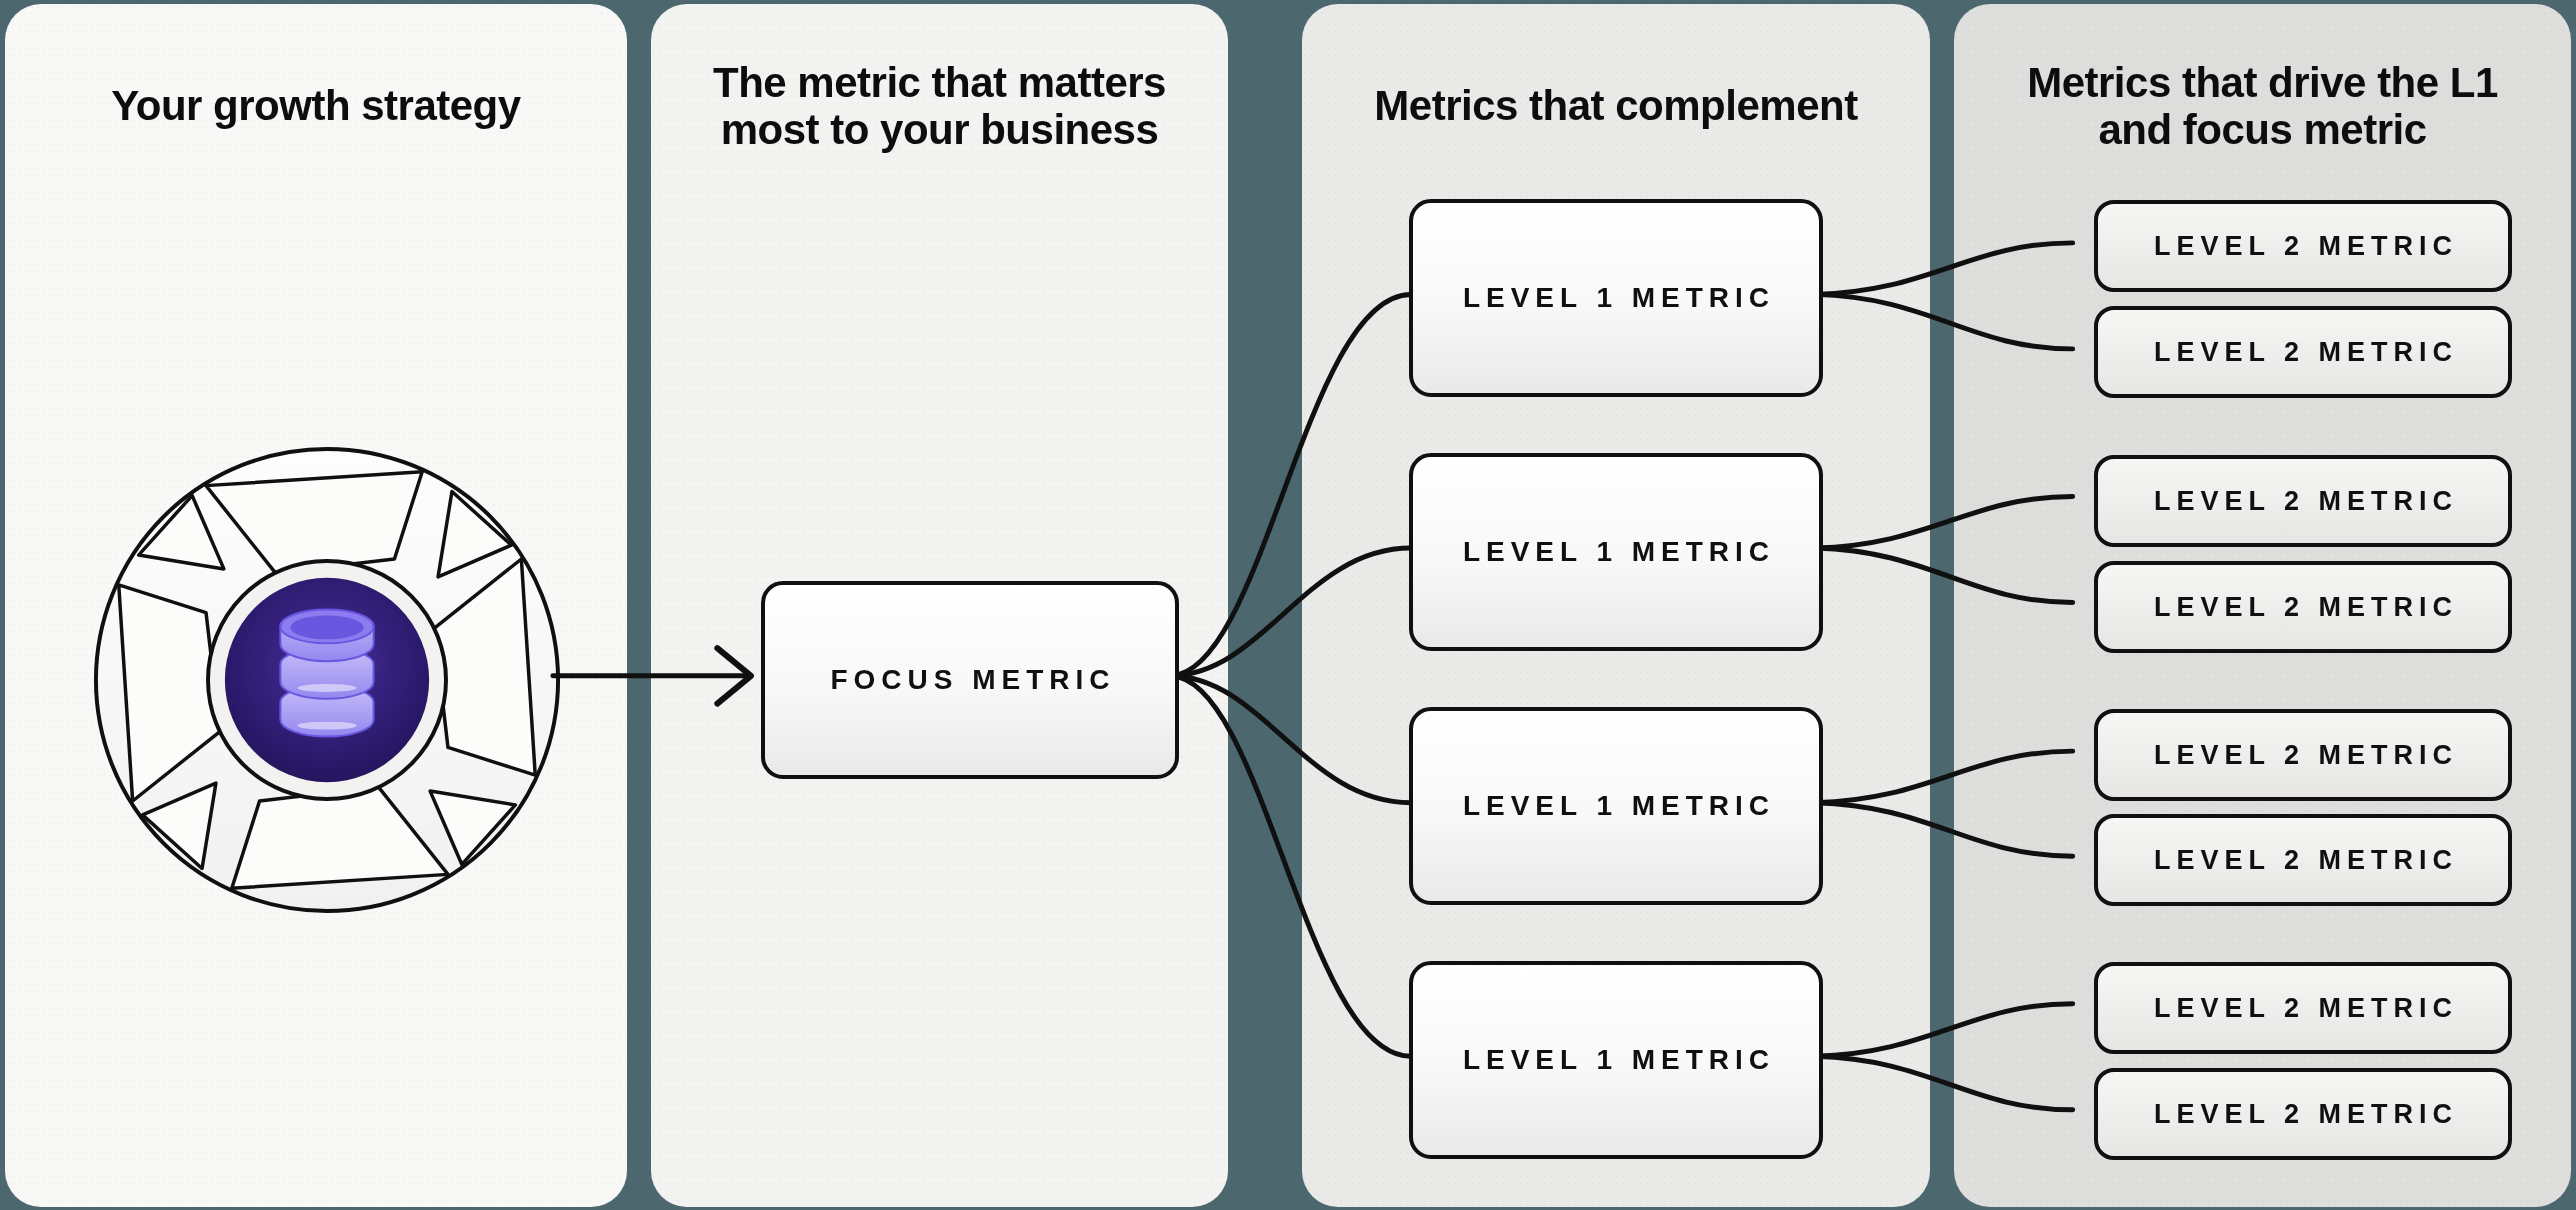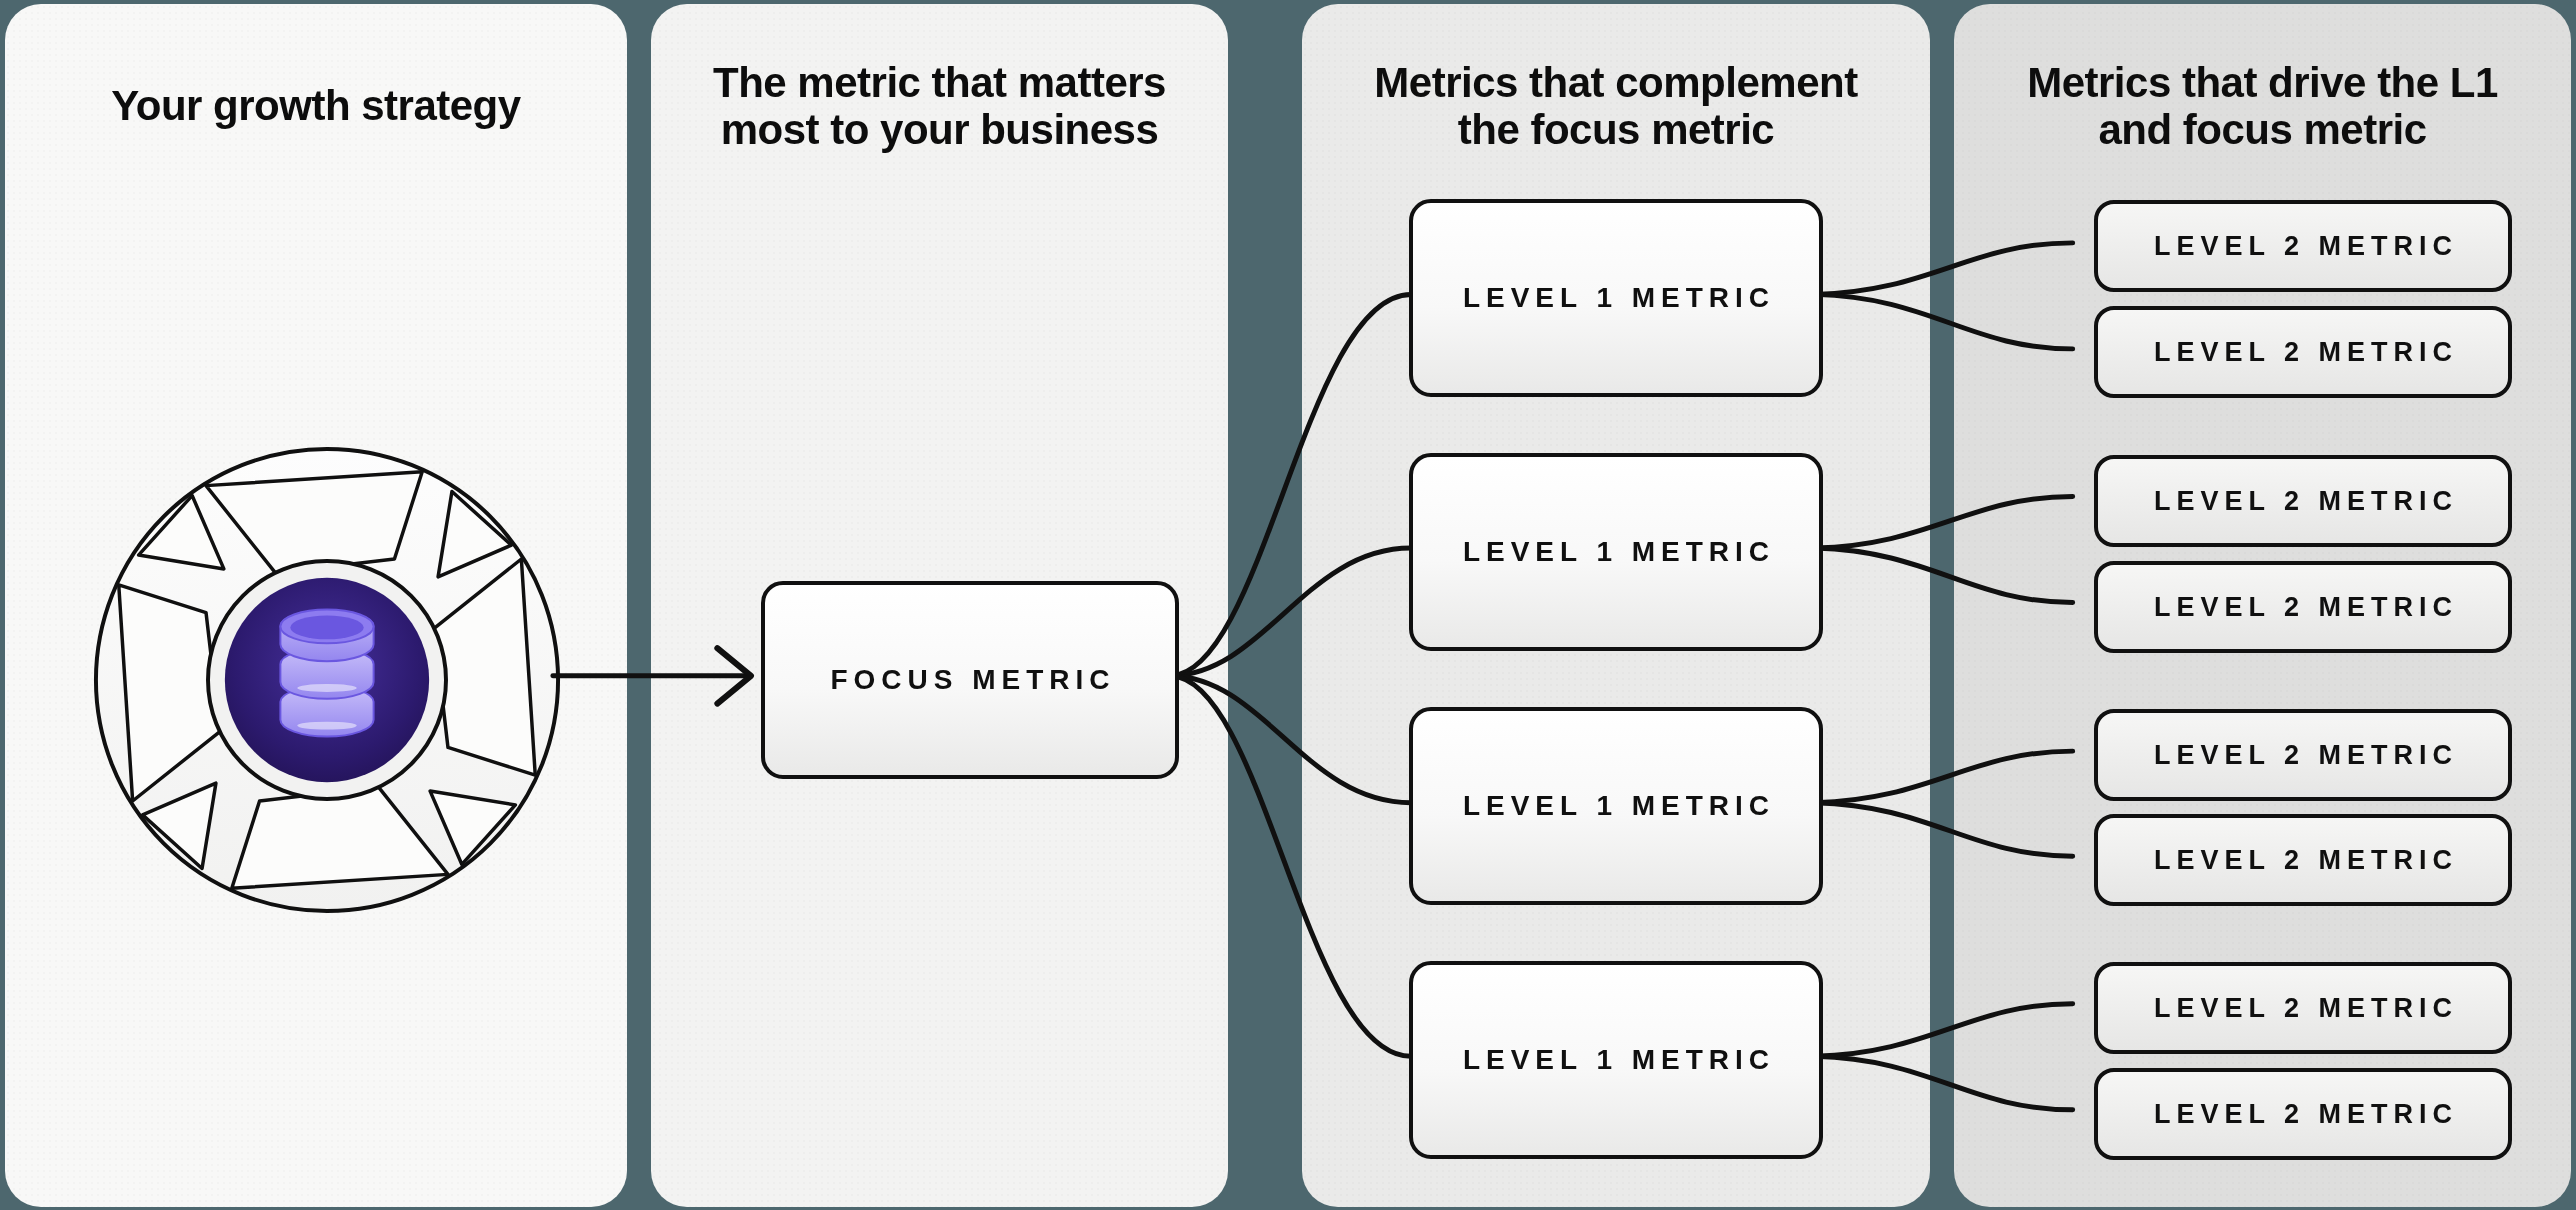--- a/index.html
+++ b/index.html
@@ -118,21 +118,20 @@
   <section class="panel panel-2">
     <header class="panel-title">
       <span>The metric that matters</span>
       <span>most to your business</span>
     </header>
   </section>
 
   <section class="panel panel-3">
     <header class="panel-title">
       <span>Metrics that complement</span>
-      <span>the focus metric</span>
     </header>
   </section>
 
   <section class="panel panel-4">
     <header class="panel-title">
       <span>Metrics that drive the L1</span>
       <span>and focus metric</span>
     </header>
   </section>
 

